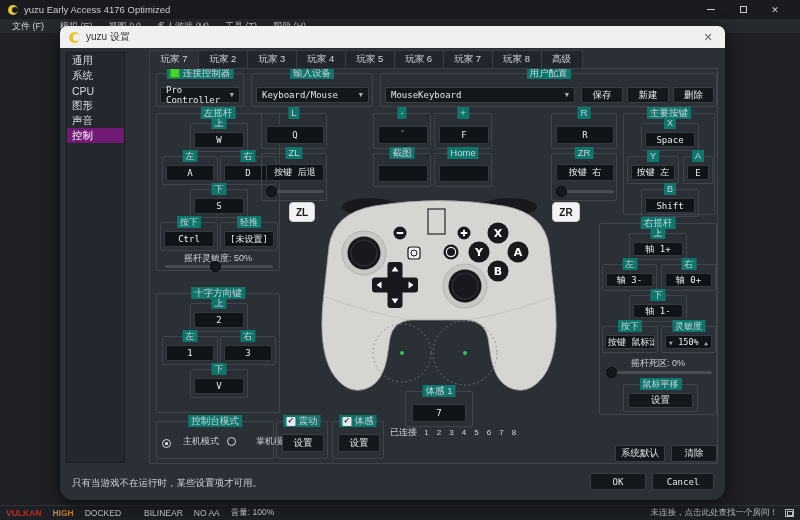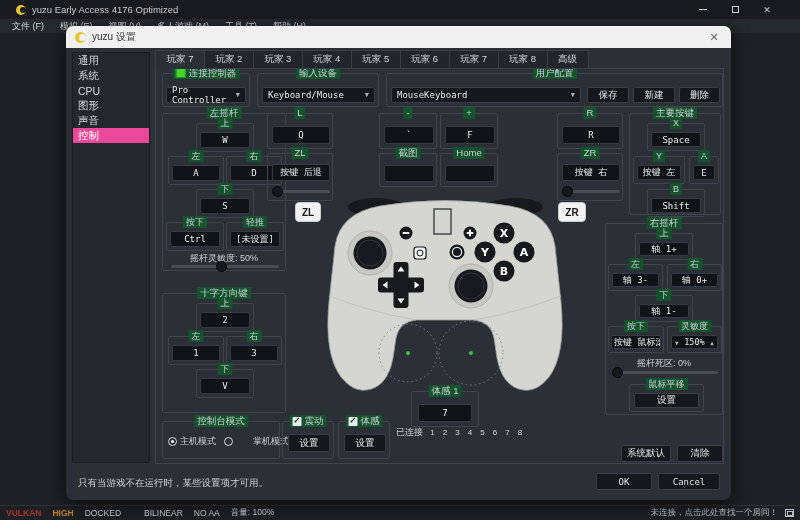--- a/index.html
+++ b/index.html
@@ -1,51 +1,51 @@
 <!DOCTYPE html>
 <html><head>
 <meta charset="utf-8">
 <style>
   *{box-sizing:border-box;margin:0;padding:0}
   body{background:#000;font-family:"Liberation Sans",sans-serif}
   #screen{position:relative;width:800px;height:520px;background:#1e2023;overflow:hidden;font-family:"Liberation Sans",sans-serif}
   
-  .titlebar{position:absolute;top:0;left:0;width:800px;height:19px;background:#191b1f;display:flex;align-items:center;padding:0 16px;gap:6px}
+  .titlebar{position:absolute;top:0;left:0;width:800px;height:19px;background:#191b1f;display:flex;align-items:center;padding:0 8px;gap:6px}
   .title-text{font-size:9.5px;color:#c9ccd1}
   .yuzu-logo{width:10px;height:10px;border-radius:50%;background:#e6c531;position:relative;flex:none}
   .yuzu-logo::after{content:"";position:absolute;left:4px;top:2px;width:6px;height:6px;border-radius:50%;background:#191b1f}
   .winbtns{margin-left:auto;display:flex;gap:10px;align-items:center;padding-right:6px}
   .wb{width:22px;height:14px;display:flex;align-items:center;justify-content:center;color:#c9ccd1;font-size:9px}
   .wb .bar{width:8px;height:1px;background:#c9ccd1}
   .wb .box{width:7px;height:7px;border:1px solid #c9ccd1}
   .menubar{position:absolute;top:19px;left:0;width:800px;height:14px;background:#26292d;display:flex;align-items:center;padding-left:4px}
   .menu-item{font-size:9px;color:#d2d5da;padding:0 8px;height:14px;display:flex;align-items:center}
   .statusbar{position:absolute;bottom:0;left:0;width:800px;height:15px;background:#1d2024;border-top:1px solid #2e3136;display:flex;align-items:center;gap:11px;padding:0 6px;font-size:8.5px;color:#c9ccd1}
   .status-right{margin-left:auto;display:flex;align-items:center;gap:7px;color:#b9bdc3}
   .screen-ico{width:9px;height:8px;border:1px solid #b9bdc3;position:relative}
   .screen-ico::after{content:"";position:absolute;left:1px;top:1px;width:4px;height:3px;border:1px solid #b9bdc3}
   
-  .dialog{position:absolute;left:66px;top:26px;width:665px;height:474px;border-radius:7px;background:#2b2f36;box-shadow:0 4px 18px rgba(0,0,0,.65)}
+  .dialog{position:absolute;left:60px;top:26px;width:665px;height:474px;border-radius:13px;background:#2b2f36;box-shadow:0 4px 18px rgba(0,0,0,.65)}
   .dlg-title{height:22px;background:#f0f0f0;border-radius:7px 7px 0 0;display:flex;align-items:center;gap:6px;padding:0 9px}
   .dlg-title .t{font-size:10px;color:#333}
   .dlg-logo{width:11px;height:11px;border-radius:50%;background:#e6c531;position:relative;flex:none}
   .dlg-logo::after{content:"";position:absolute;left:4px;top:2px;width:7px;height:7px;border-radius:50%;background:#f0f0f0}
   .dlg-close{margin-left:auto;color:#666;font-size:11px;width:16px;text-align:center}
   
-  .side{position:absolute;left:6px;top:26px;width:78px;height:411px;background:#24272d;border:1px solid #1b1d21}
+  .side{position:absolute;left:6px;top:26px;width:59px;height:411px;background:#24272d;border:1px solid #1b1d21}
   .side-item{height:15px;display:flex;align-items:center;padding-left:5px;font-size:10.5px;color:#d4d7dc}
-  .side-item.active{background:#ec4899;color:#fff}
+  .side-item.active{background:#701a75;color:#fff}
   
   .tabs{position:absolute;left:89px;top:24px;height:19px;display:flex;z-index:3}
   .tab{height:19px;padding:0 10.5px;font-size:9.5px;color:#d6d9de;background:#22252b;border:1px solid #3a3f46;display:flex;align-items:center;margin-right:-1px}
   .tab.active{background:#2b2f36;border-bottom:1px solid #2b2f36}
   .panel{position:absolute;left:89px;top:42px;width:569px;height:396px;border:1px solid #41464e;background:#2b2f36;z-index:2}
   
   .grp,.mini{position:absolute;border:1px solid #40454d;border-radius:2px}
-  .gt,.mt{position:absolute;top:-7px;left:50%;transform:translateX(-50%);background:#14532d;padding:0 3px;font-size:9.5px;color:#ced2d8;white-space:nowrap;line-height:12px}
+  .gt,.mt{position:absolute;top:-7px;left:50%;transform:translateX(-50%);background:#0f766e;padding:0 3px;font-size:9.5px;color:#ced2d8;white-space:nowrap;line-height:12px}
   .mt{font-size:9px}
   .gt-flex{display:flex;align-items:center;gap:3px}
   .mbtn{position:absolute;background:#101317;border:1px solid #363b42;border-radius:2px;color:#e8ebef;font-family:"DejaVu Sans Mono",monospace;font-size:9px;display:flex;align-items:center;justify-content:center;white-space:nowrap;overflow:hidden}
   .pbtn{position:absolute;background:#14171c;border:1px solid #3a3f46;border-radius:2px;color:#e2e5ea;font-size:9.5px;display:flex;align-items:center;justify-content:center}
   .combo{position:absolute;background:#14171c;border:1px solid #3a3f46;border-radius:2px;color:#e4e7eb;font-family:"DejaVu Sans Mono",monospace;font-size:9px;display:flex;align-items:center;padding:0 5px}
   .carr{margin-left:auto;font-size:7px;color:#aab0b8}
   .slider{position:absolute;height:11px}
   .groove{position:absolute;left:0;right:0;top:4px;height:3px;background:#484d55;border-radius:2px}
   .handle{position:absolute;top:0;width:11px;height:11px;border-radius:50%;background:#15181c;border:1px solid #05060a}
   .lbl{position:absolute;font-size:9px;color:#ced2d8;white-space:nowrap}
@@ -381,21 +381,21 @@
       </div>
 
       <div class="grp" style="left:255px;top:322px;width:68px;height:36px;background:#2b2f36">
         <span class="gt">体感 1</span>
         <div class="mbtn" style="left:6px;top:12px;width:54px;height:18px">7</div>
       </div>
 
       <div class="grp" style="left:6px;top:352px;width:118px;height:38px">
         <span class="gt">控制台模式</span>
         <div style="position:absolute;left:5px;top:13px;display:flex;gap:8px;align-items:center">
-          <span style="display:flex;gap:3px;align-items:center">
+          <span style="display:flex;gap:12px;align-items:flex-end">
             <span class="radio sel"></span>
             <span class="lbl" style="position:static">主机模式</span>
           </span>
           <span style="display:flex;gap:20px;align-items:center">
             <span class="radio"></span>
             <span class="lbl" style="position:static">掌机模式</span>
           </span>
         </div>
       </div>
 

